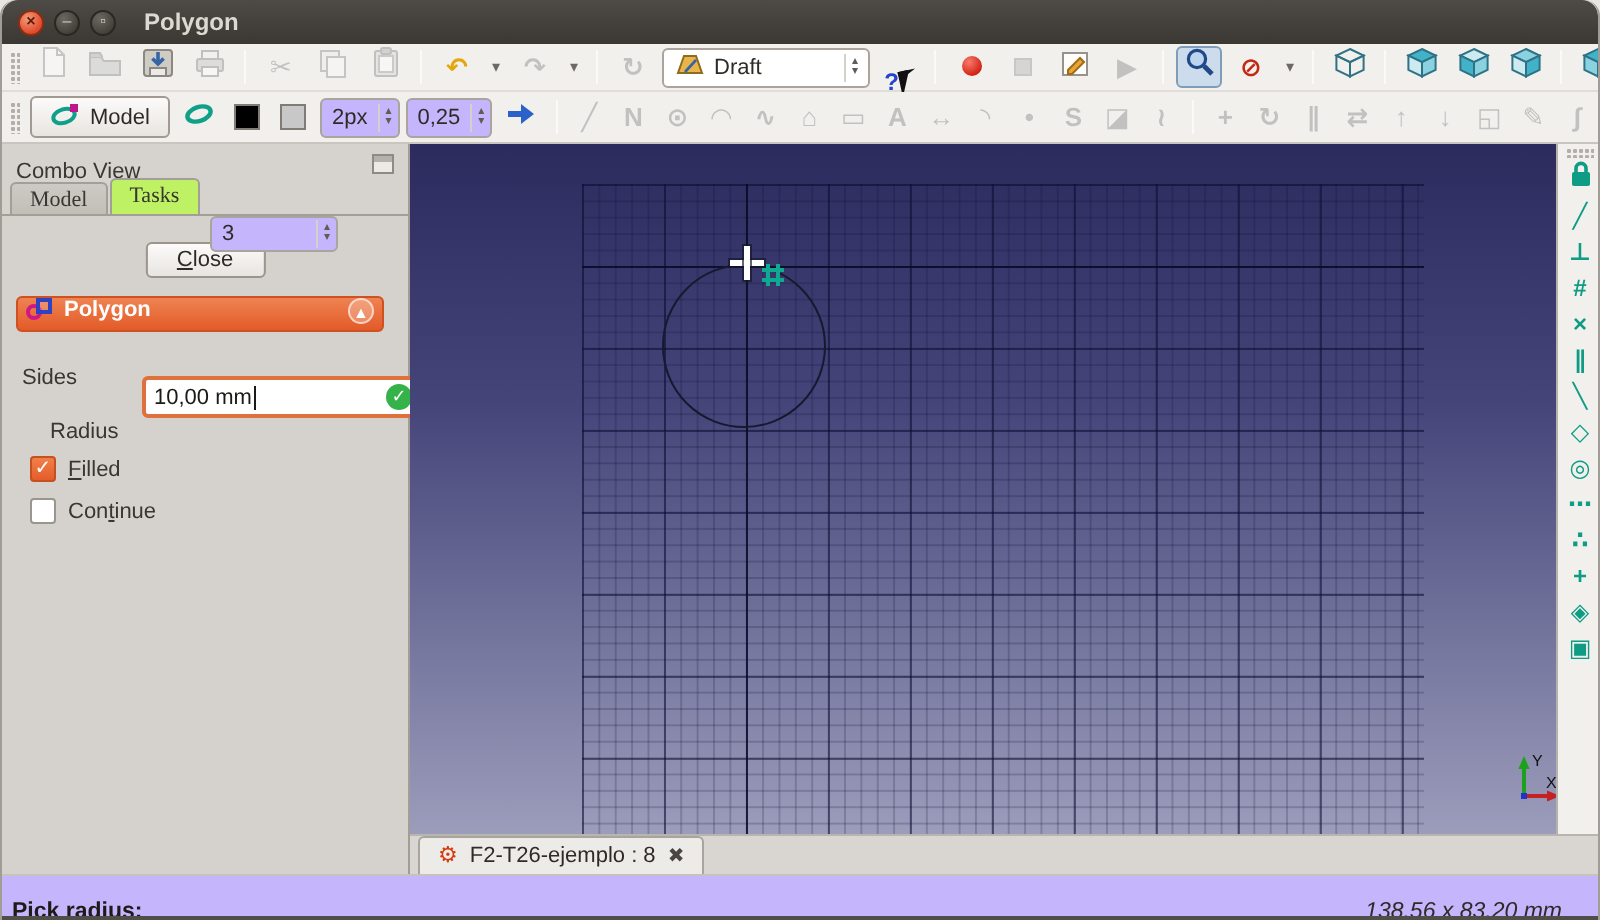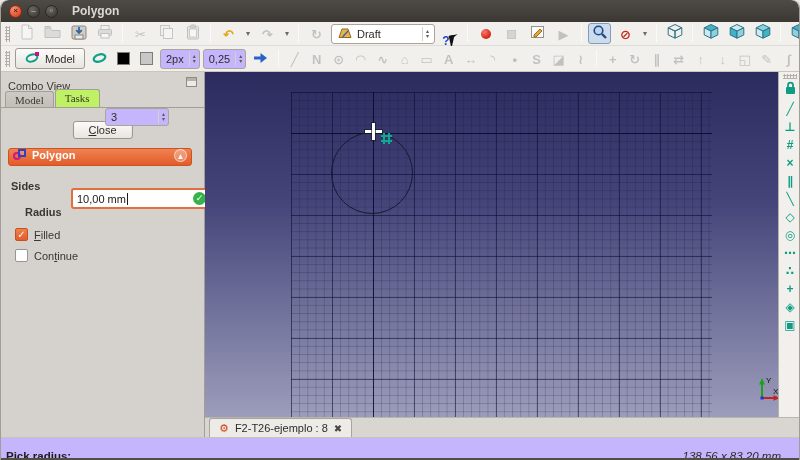--- a/index.html
+++ b/index.html
@@ -52,21 +52,21 @@
   .close-btn{position:absolute;top:13px;left:50%;transform:translateX(-50%);padding:2px 15px;font-size:11px;color:#2e2b27;
              border:1px solid #9a958d;border-radius:3px;background:linear-gradient(#fcfbfa,#e8e5e0);}
   .task-header{position:absolute;top:40px;left:7px;right:12px;height:18px;border-radius:3px;display:flex;
                background:linear-gradient(#ef8352,#e25b28);border:1px solid #cf5020;padding:0 4px;}
   .task-header .t{color:#fff;font-weight:bold;font-size:11px;margin-left:5px;}
   .poly-ico{position:relative;width:14px;height:13px;display:inline-block;}
   .poly-ico .c{position:absolute;left:0;top:3px;width:8px;height:8px;border:2px solid #cf1787;border-radius:50%;}
   .poly-ico .s{position:absolute;left:5px;top:0;width:8px;height:8px;border:2px solid #3042c4;background:rgba(255,255,255,.15);}
   .collapse-btn{margin-left:auto;width:13px;height:13px;border-radius:50%;background:rgba(255,255,255,.25);
                 color:#fff;font-size:8px;line-height:13px;text-align:center;border:1px solid rgba(255,255,255,.6);}
-  .frow{position:absolute;left:0;right:0;display:flex;align-items:center;font-size:11px;color:#3a3631;font-weight:bold;}
+  .frow{position:absolute;left:0;right:0;display:flex;align-items:flex-end;font-size:11px;color:#3a3631;}
   .frow .lab{margin-left:10px;}
   .sides-spin{position:absolute;left:104px;width:64px;height:18px;}
   .radius-input{position:absolute;left:46px;width:141px;height:21px;background:#fff;border:2px solid #e0703c;border-radius:3px;
                 display:flex;align-items:center;font-size:11px;color:#1c1a17;padding:0 4px;}
   .caret-i{display:inline-block;width:1px;height:12px;background:#1c1a17;margin-left:1px;}
   .ok-badge{margin-left:auto;width:13px;height:13px;border-radius:50%;background:#35b24a;color:#fff;font-size:9px;
             line-height:13px;text-align:center;font-weight:bold;}
   .cbrow{position:absolute;left:14px;display:flex;align-items:center;gap:6px;font-size:11px;color:#3a3631;}
   .cb{width:13px;height:13px;border:1px solid #9a958d;border-radius:2px;background:#fff;display:inline-flex;
       align-items:center;justify-content:center;font-size:10px;color:#fff;}

